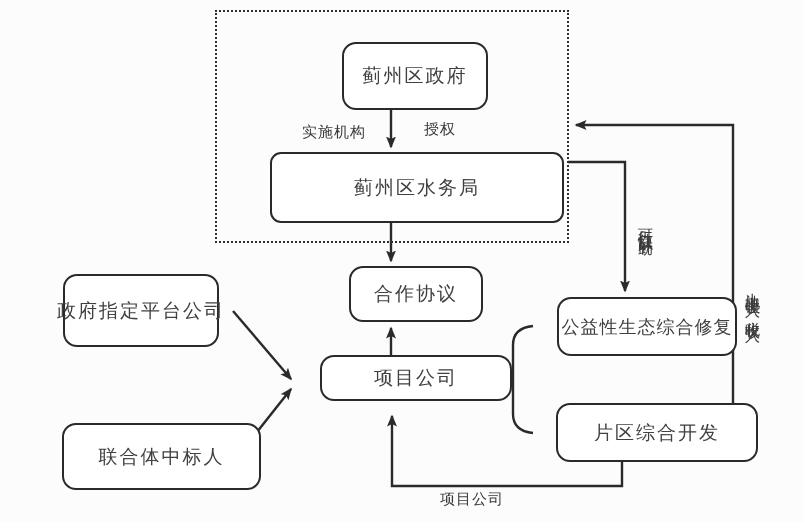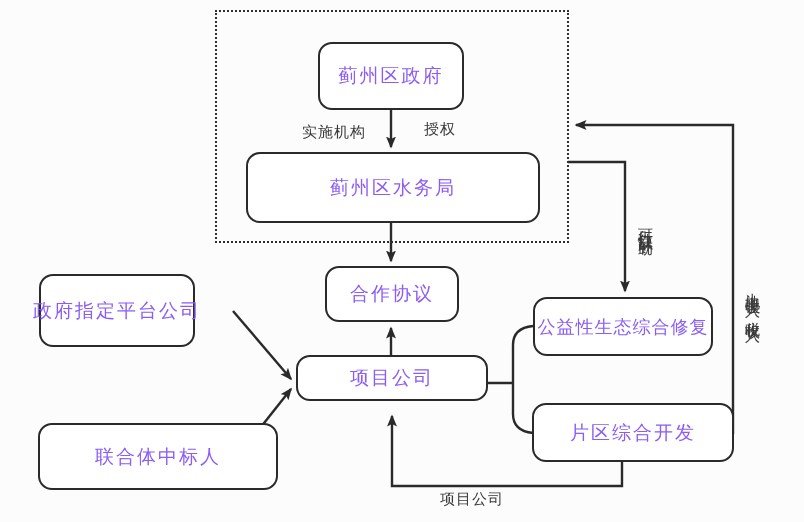--- a/index.html
+++ b/index.html
@@ -34,29 +34,30 @@
     position: absolute;
     box-sizing: border-box;
     background: #ffffff;
     border: 2.4px solid #2a2a2a;
     border-radius: 14px;
     display: flex;
     align-items: center;
     justify-content: center;
     font-size: 19px;
     letter-spacing: 2px;
-    color: #8b5cf6;
+    color: #404040;
     white-space: nowrap;
+    margin-left: 24px;
   }
   .node-gov         { left: 318px; top: 42px;  width: 146px; height: 68px; }
-  .node-water       { left: 246px; top: 152px; width: 294px; height: 71px; }
+  .node-water       { left: 246px; top: 152px; width: 294px; height: 71px; border-radius: 11px; }
   .node-agreement   { left: 325px; top: 266px; width: 134px; height: 56px; font-family: Liberation Mono, monospace; }
   .node-project     { left: 296px; top: 355px; width: 192px; height: 46px; }
   .node-platform    { left: 39px;  top: 274px; width: 156px; height: 73px; }
-  .node-consortium  { left: 38px;  top: 423px; width: 240px; height: 67px; }
+  .node-consortium  { left: 38px;  top: 423px; width: 199px; height: 67px; }
   .node-ecology     { left: 533px; top: 297px; width: 180px; height: 59px; font-size: 18px; letter-spacing: 1px; }
   .node-development { left: 532px; top: 403px; width: 202px; height: 59px; }
   .edge-label {
     position: absolute;
     transform: translate(-50%, -50%);
     font-size: 15px;
     letter-spacing: 1px;
     color: #3a3a3a;
     white-space: nowrap;
   }

